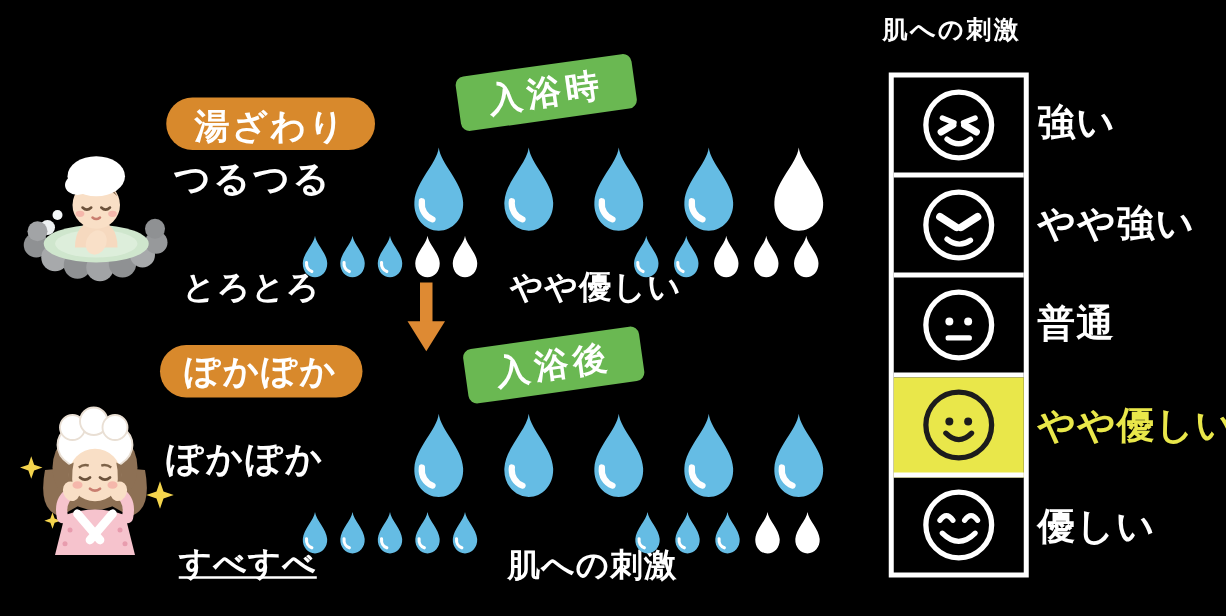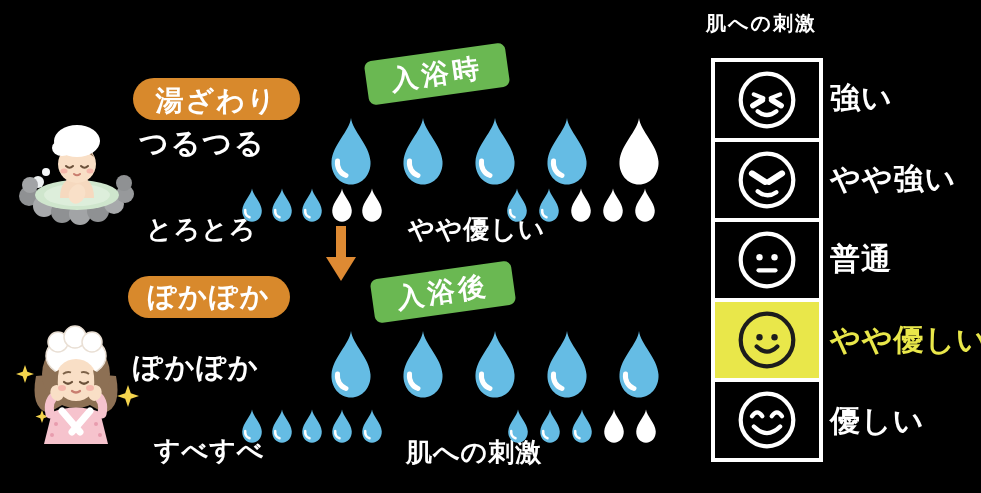--- a/index.html
+++ b/index.html
@@ -22,21 +22,21 @@
   
   .feel{position:absolute;font-size:29px;font-weight:900;letter-spacing:2px;
     color:var(--text-white,#fff);white-space:nowrap;}
   .c-feel1{left:139px;top:124px;}
   .c-feel2{left:133px;top:348px;}
   
   .sub-label{position:absolute;font-size:26px;font-weight:900;letter-spacing:1px;
     color:var(--text-white,#fff);white-space:nowrap;margin-top:24px;}
   .c-lab-toro{left:146px;top:188px;}
   .c-lab-sara{left:408px;top:188px;}
-  .c-lab-sube{left:154px;top:409px;}
+  .c-lab-sube{left:143px;top:409px;text-decoration:underline;}
   .c-lab-shit{left:406px;top:411px;}
   
   .drop-row{position:absolute;display:flex;align-items:flex-start;}
   .drop-row.large{gap:24px;}
   .drop-row.large svg{width:48px;height:70px;display:block;}
   .drop-row.small{gap:6px;}
   .drop-row.small svg{width:24px;height:36px;display:block;}
   .drop-row.small.wide-gap{gap:8px;}
   .c-main1{left:327px;top:116px;}
   .c-main2{left:327px;top:329px;}

